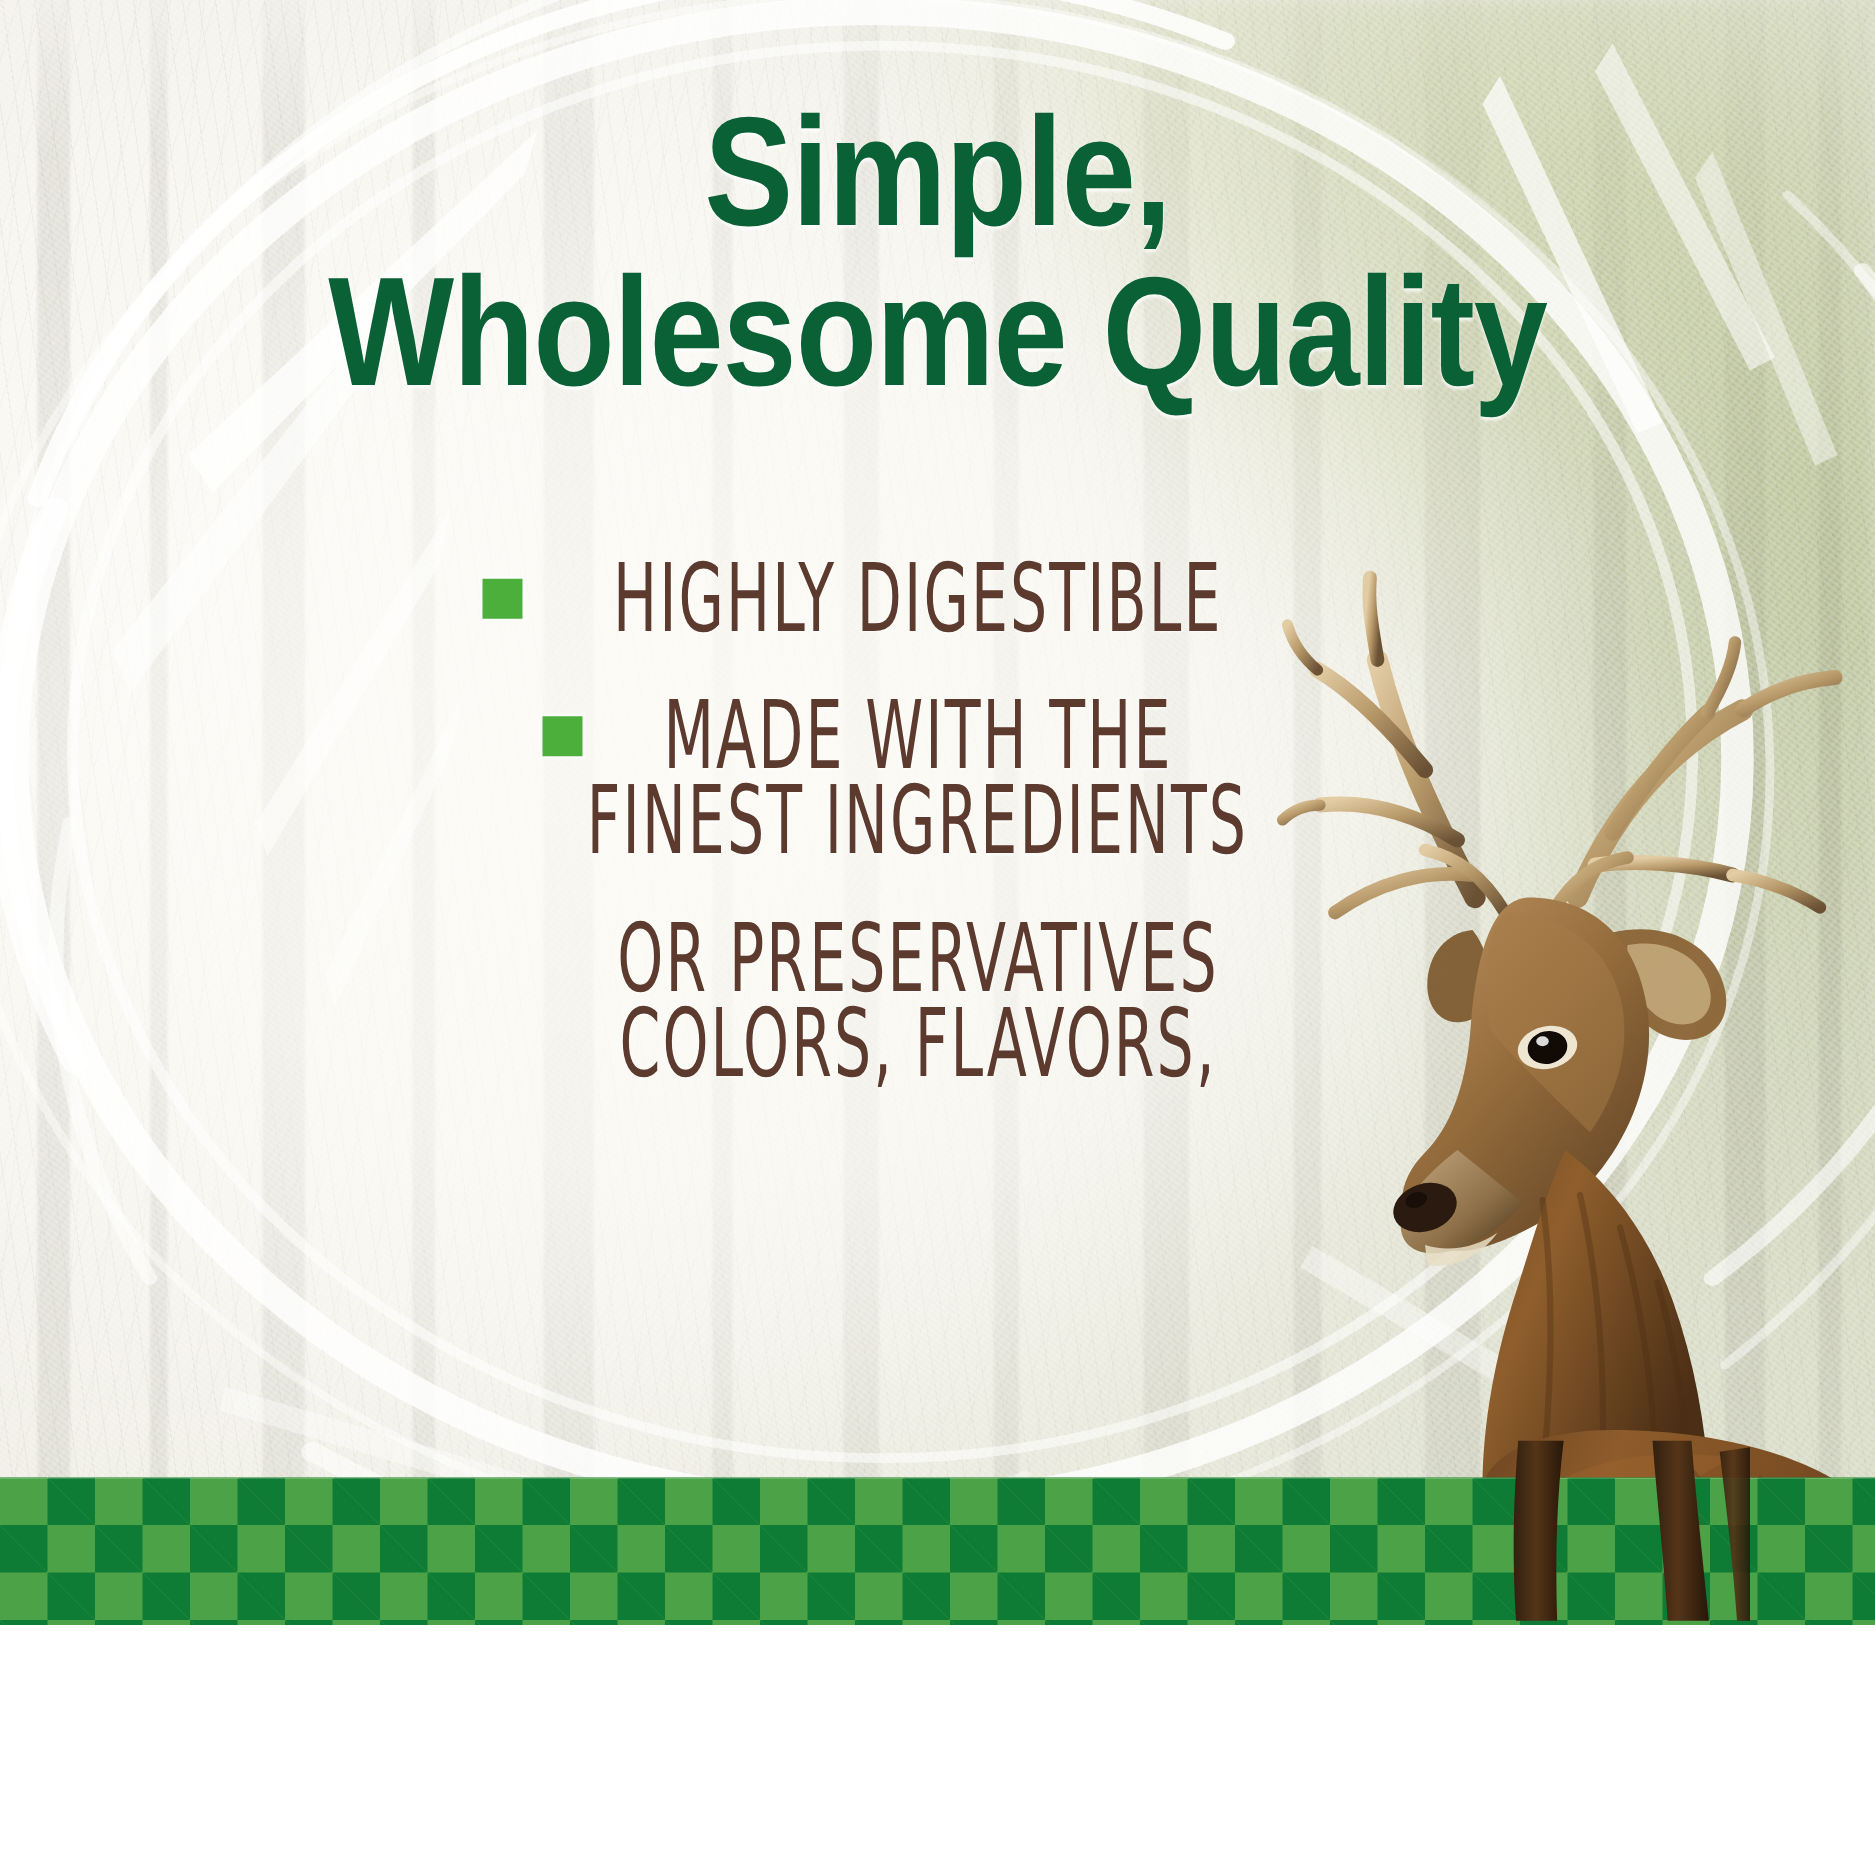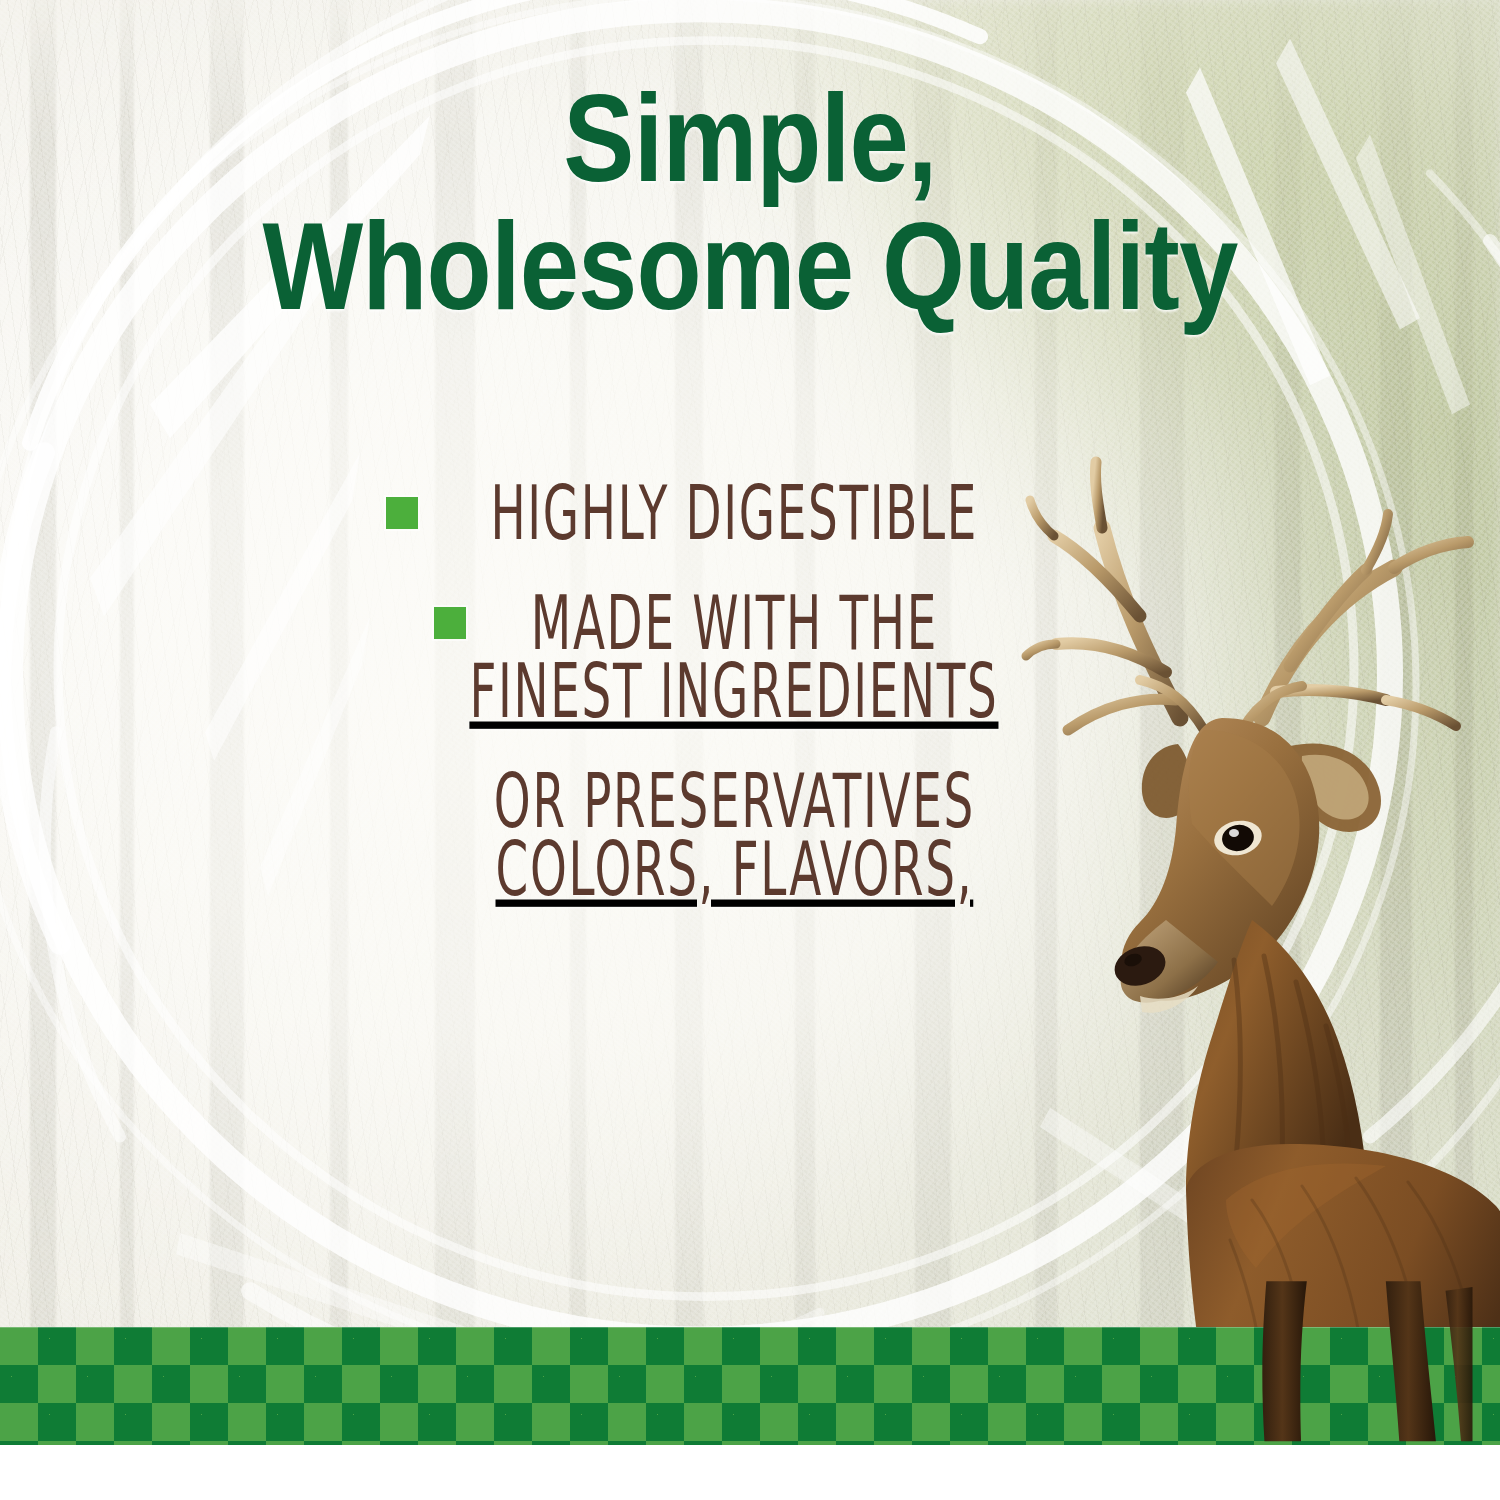--- a/index.html
+++ b/index.html
@@ -1,21 +1,21 @@
 <!DOCTYPE html>
 <html><head>
 <meta charset="utf-8">
 <style>
   * { margin:0; padding:0; box-sizing:border-box; }
   html,body { width:1500px; height:1500px; background:#ffffff; }
   body { font-family:"Liberation Sans", sans-serif; }
 
   #poster {
     position:relative;
-    width:1500px; height:1445px;
+    width:1500px; height:1300px;
     overflow:hidden;
     background:#EFECE2;
   }
 
   
   .bg-layer { position:absolute; inset:0; }
 
   .forest-base {
     background:
       radial-gradient(ellipse 90% 70% at 22% 40%, rgba(255,255,255,0.88) 0%, rgba(255,255,255,0.45) 45%, rgba(255,255,255,0.05) 75%),
@@ -84,35 +84,35 @@
     transform-origin:center;
     text-shadow:0 2px 3px rgba(255,255,255,0.85);
     white-space:nowrap;
   }
   .title-line.l1 { font-size:124px; }
   .title-line.l2 { font-size:124px; margin-top:6px; }
 
   
   .bullets {
     position:absolute;
-    left:355px; top:482px;
+    left:355px; top:448px;
     width:700px;
     z-index:6;
   }
   .bullet-item { margin-bottom:48px; }
   .bullet-item:last-child { margin-bottom:0; }
 
   .bline {
     display:flex;
     align-items:center;
     justify-content:center;
     gap:26px;
     line-height:1.0;
   }
-  .bline + .bline { margin-top:6px;text-decoration:underline; }
+  .bline + .bline { margin-top:6px; }
 
   .bullet-square {
     flex:0 0 auto;
     width:32px; height:32px;
     background:#4CAF3C;
     box-shadow:0 0 0 2px rgba(255,255,255,0.55);
   }
   .bullet-square.spacer { visibility:hidden; }
 
   .btext {

